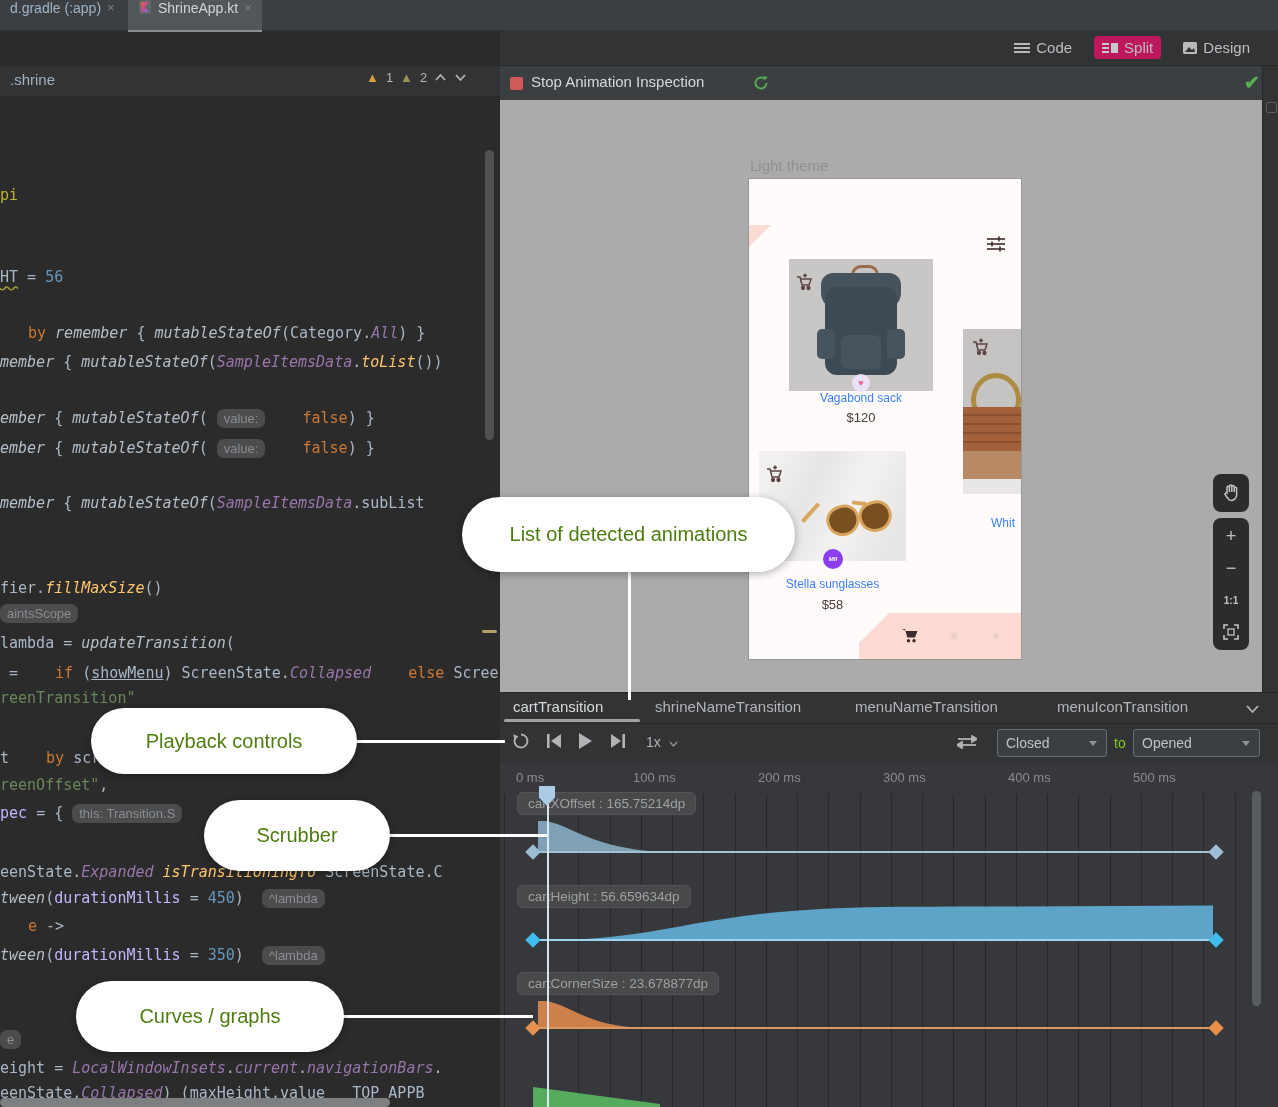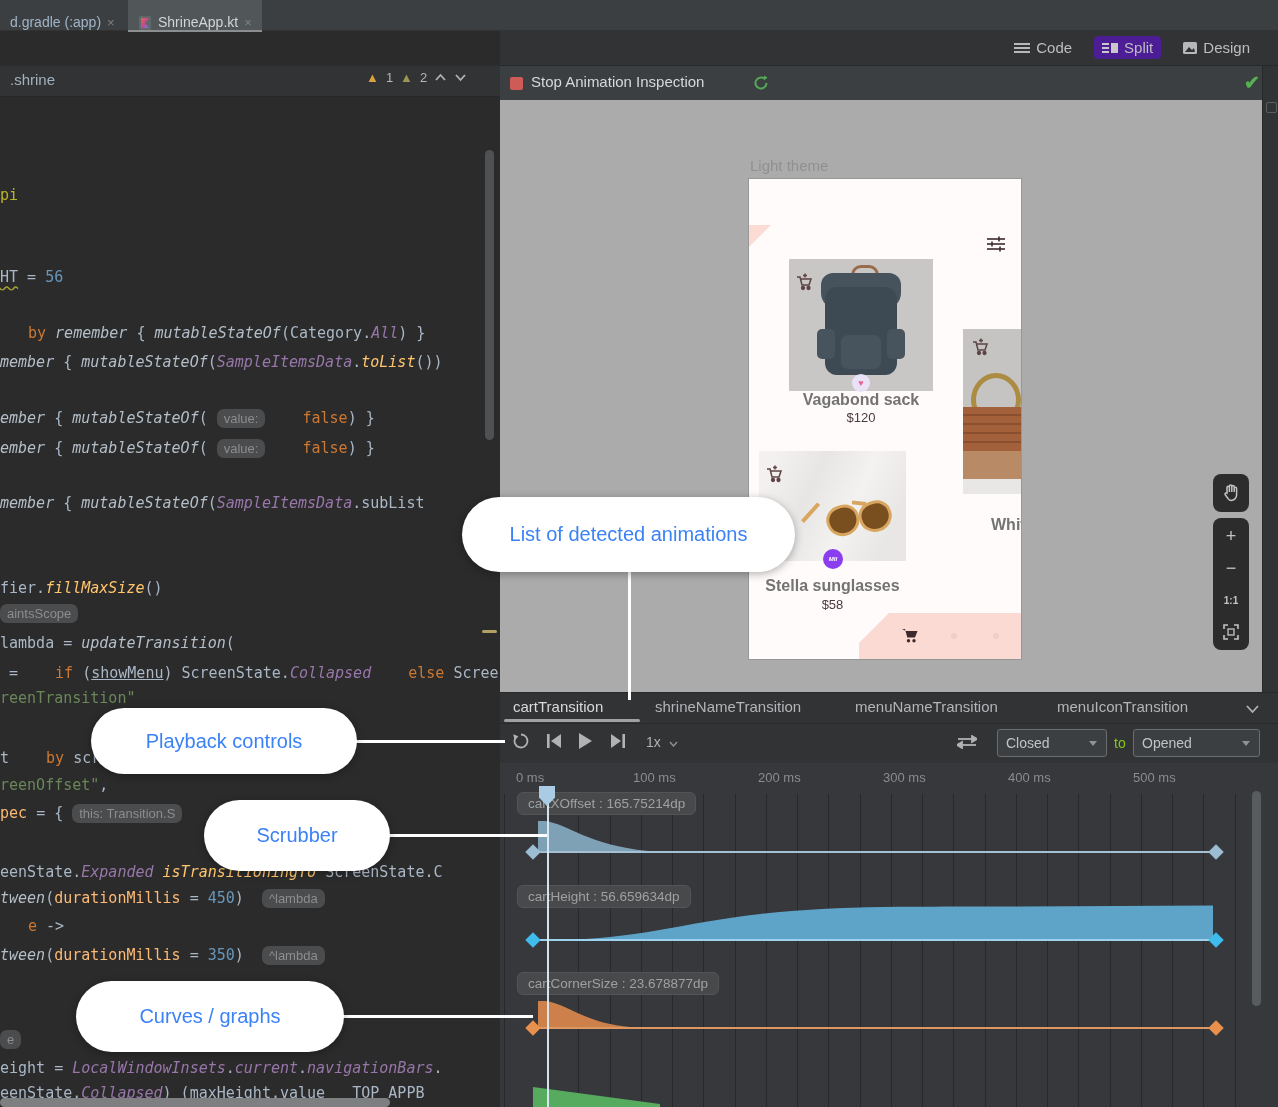--- a/index.html
+++ b/index.html
@@ -1,71 +1,71 @@
 <!DOCTYPE html>
 <html><head>
 <meta charset="utf-8">
 <style>
   html,body{margin:0;padding:0;background:#1e1e1e;}
   #app{position:relative;width:1278px;height:1107px;overflow:hidden;background:#2b2b2b;
        font-family:"Liberation Sans",sans-serif;-webkit-font-smoothing:antialiased;}
   .abs{position:absolute;}
   
   .tabstrip{position:absolute;left:0;top:0;width:1278px;height:30px;background:#3c3f41;border-bottom:1px solid #323232;}
-  .etab{position:absolute;top:0;height:30px;display:flex;align-items:flex-end;gap:6px;padding:0 10px;font-size:14px;color:#9fb4c7;}
+  .etab{position:absolute;top:0;height:30px;display:flex;align-items:flex-start;gap:6px;padding:0 10px;font-size:14px;color:#9fb4c7;}
   .etab.active{background:#515658;color:#d2d4d6;border-bottom:2px solid #8c8e90;}
   .tab-close{color:#7e8385;font-size:13px;}
   
   .breadcrumbrow{position:absolute;left:0;top:66px;width:500px;height:30px;background:#313335;border-bottom:1px solid #272727;}
   .breadcrumb{position:absolute;left:10px;top:5px;font-size:15px;color:#a2b2bf;}
   .warnbox{position:absolute;left:366px;top:4px;display:flex;align-items:center;gap:7px;font-size:13px;color:#b4b6b8;}
   .warn-tri{font-size:13px;}
   .code-line{position:absolute;left:0;width:500px;height:28px;line-height:28px;white-space:pre;
              font-family:"DejaVu Sans Mono",monospace;font-size:15px;color:#a9b7c6;}
   .txt{color:#a9b7c6;}
   .k{color:#cc7832;padding-left:28px;}
   .fn{color:#b4bec8;font-style:italic;}
   .fny{color:#ffc66d;font-style:italic;}
   .num{color:#6897bb;}
-  .blue{color:#fdba74;}
+  .blue{color:#c4b5fd;}
   .str{color:#6a8759;}
   .pur{color:#9876aa;font-style:italic;}
   .ann{color:#bbb529;}
   .und{text-decoration:underline;}
   .wavy{text-decoration:underline wavy #a8a037;text-underline-offset:3px;}
   .chip{display:inline-block;background:#4a4c4e;color:#8b8d8f;border-radius:7px;padding:0 7px;
         font-family:"Liberation Sans",sans-serif;font-size:13px;line-height:19px;vertical-align:middle;font-style:normal;}
   .v-scroll{position:absolute;left:485px;top:150px;width:9px;height:290px;background:#4f5153;border-radius:5px;}
   .h-scroll{position:absolute;left:0;top:1098px;width:390px;height:9px;background:#7d7f81;border-radius:5px;}
   .gold-dash{position:absolute;left:482px;top:630px;width:15px;height:3px;background:#b2a065;border-radius:2px;}
   
   .rpane-toolbar{position:absolute;left:500px;top:30px;width:778px;height:36px;background:#313335;border-bottom:1px solid #262829;
                  display:flex;align-items:center;justify-content:flex-end;padding-right:20px;box-sizing:border-box;gap:14px;}
   .vmode{display:flex;align-items:center;gap:6px;font-size:15px;color:#bcbec0;padding:3px 8px;border-radius:4px;}
-  .vmode.sel{background:#4c1d95;}
+  .vmode.sel{background:#be185d;}
   .stopbar{position:absolute;left:500px;top:66px;width:778px;height:34px;background:#3c3f41;border-bottom:1px solid #2a2a2a;}
   .stop-square{position:absolute;left:10px;top:11px;width:13px;height:13px;background:#cf5b56;border-radius:2px;}
   .stop-label{position:absolute;left:31px;top:7px;font-size:15px;color:#d6d8da;}
   .check{position:absolute;right:18px;top:5px;color:#55b054;font-size:19px;font-weight:bold;}
   .canvas{position:absolute;left:500px;top:100px;width:778px;height:592px;background:#ababab;}
   .rstrip{position:absolute;left:1262px;top:66px;width:16px;height:626px;background:#313335;border-left:1px solid #262829;}
   .rstrip-mark{position:absolute;left:3px;top:36px;width:9px;height:9px;border:1px solid #6d6f71;border-radius:2px;opacity:.7;}
   
   .theme-label{position:absolute;left:250px;top:57px;font-size:15px;color:#8f9091;}
   .frame{position:absolute;left:248px;top:78px;width:272px;height:480px;background:#fffbfa;border:1px solid #979797;box-sizing:content-box;overflow:hidden;}
   .s-topbar{position:absolute;left:0;top:0;width:272px;height:46px;background:#fbdcd5;display:flex;align-items:center;padding:0 12px;box-sizing:border-box;gap:7px;color:#3e2a2c;}
   .s-notch{position:absolute;left:0;top:46px;width:0;height:0;border-top:22px solid #fbdcd5;border-right:22px solid transparent;}
   .burger{display:flex;flex-direction:column;gap:3px;}
   .burger i{display:block;width:13px;height:2px;background:#3e2a2c;}
   .s-brand{font-size:13px;font-weight:bold;letter-spacing:1px;}
   .s-search{margin-left:auto;}
   .s-tune{position:absolute;left:238px;top:57px;}
   .pcard-img{position:absolute;background:#c9c7c6;}
   .cart-ic{position:absolute;left:7px;top:14px;}
-  .p-name{position:absolute;font-size:16px;font-weight:bold;color:#737373;text-align:center;}
+  .p-name{position:absolute;font-size:12px;font-weight:normal;color:#3b82f6;text-align:center;}
   .p-price{position:absolute;font-size:13px;color:#4a3b3c;text-align:center;}
   
   .bp-handle{position:absolute;left:62px;top:6px;width:22px;height:12px;border:3px solid #9a6b4a;border-bottom:none;border-radius:10px 10px 0 0;}
   .bp-flap{position:absolute;left:32px;top:14px;width:80px;height:36px;background:#46525c;border-radius:12px 12px 16px 16px;}
   .bp-body{position:absolute;left:36px;top:28px;width:72px;height:88px;background:#3d4953;border-radius:12px;}
   .bp-pocket{position:absolute;left:52px;top:76px;width:40px;height:34px;background:#47535d;border-radius:7px;}
   .bp-side{position:absolute;top:70px;width:18px;height:30px;background:#47535d;border-radius:5px;}
   
   .belt-ring{position:absolute;left:8px;top:44px;width:40px;height:44px;border:5px solid #ac8c42;border-radius:50%;}
   .belt-band{position:absolute;left:0;top:78px;width:58px;height:50px;background:#a2613b;}
@@ -108,21 +108,21 @@
   .rlabel{position:absolute;top:7px;font-size:13px;color:#8a8c8e;}
   .curve-chip{position:absolute;background:#47494b;border:1px solid #525456;border-radius:6px;padding:3px 10px;
               font-size:13.5px;color:#9ea0a2;z-index:3;}
   .scrub-line{position:absolute;left:46.5px;top:93px;width:2px;height:322px;background:#dcebf7;opacity:.95;z-index:4;}
   .scrub-handle{position:absolute;left:39px;top:93px;width:16px;height:20px;background:#a9cbe3;z-index:4;
                 clip-path:polygon(0 0,100% 0,100% 58%,50% 100%,0 58%);}
   .tl-scroll{position:absolute;left:752px;top:98px;width:9px;height:215px;background:#595c5e;border-radius:5px;}
   
   .c-line{position:absolute;background:#ffffff;z-index:9;}
   .bubble{position:absolute;background:#ffffff;border-radius:40px;display:flex;align-items:center;justify-content:center;
-          font-size:20px;color:#3b82f6;z-index:10;box-shadow:0 2px 8px rgba(0,0,0,.3);text-align:right;}
+          font-size:20px;color:#4d7c0f;z-index:10;box-shadow:0 2px 8px rgba(0,0,0,.3);text-align:right;}
   svg{display:block;}
 </style>
 </head>
 <body>
 
 <div id="app">
 
   <div class="tabstrip">
     <div class="etab" style="left:0;">
       <span>d.gradle (:app)</span>

